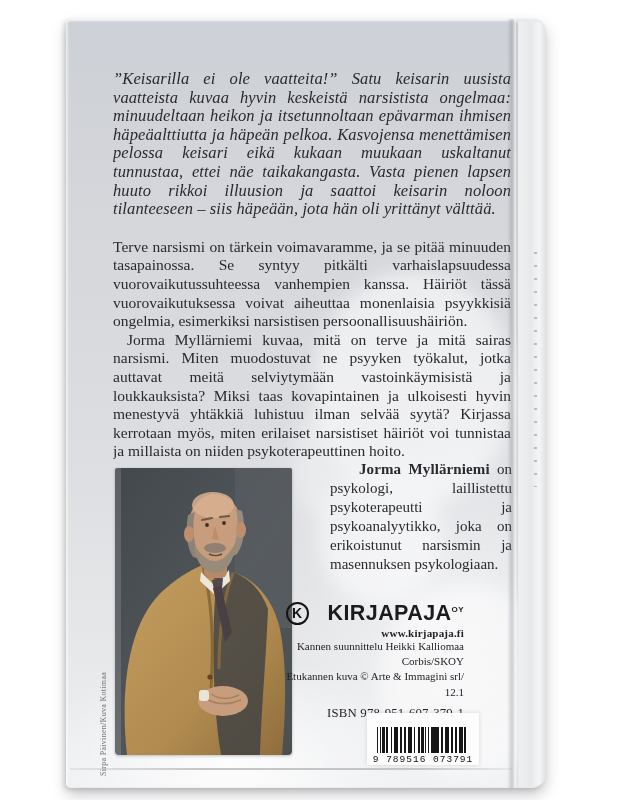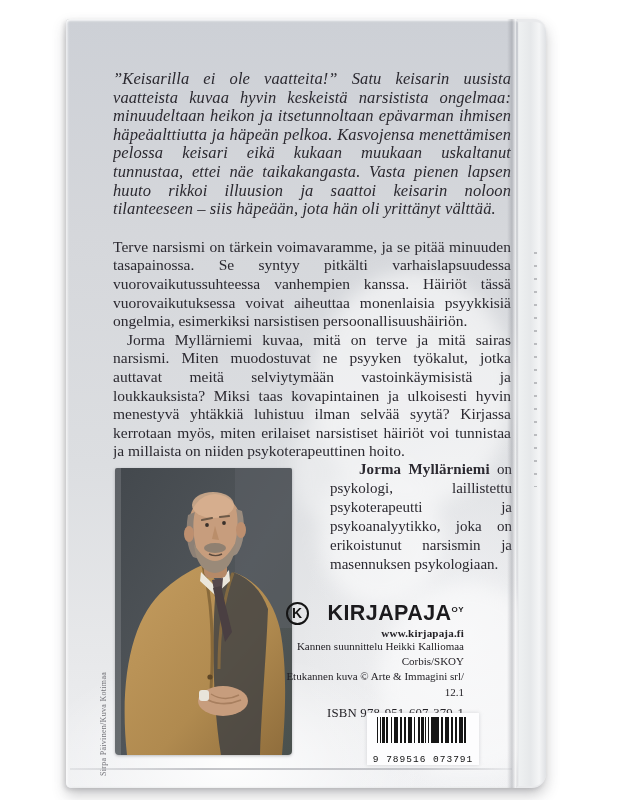--- a/index.html
+++ b/index.html
@@ -96,21 +96,21 @@
   .logo-suffix{
     font-family:"Liberation Sans", sans-serif;font-weight:700;font-size:8px;vertical-align:super;letter-spacing:.5px;
   }
   .website{font-size:11px;font-weight:700;margin-top:1px;letter-spacing:.2px;}
   .credit-line{font-size:11px;line-height:15.2px;}
   .isbn{font-size:12.8px;margin-top:6px;letter-spacing:.2px;}
 
   .barcode-box{
     position:absolute;right:39px;top:694px;width:112px;height:52px;background:#fdfdfe;
     box-shadow:0 0 4px rgba(160,162,168,.4);
-    display:flex;flex-direction:column;align-items:center;justify-content:space-between;padding-top:4px;box-sizing:border-box;
+    display:flex;flex-direction:column;align-items:center;justify-content:flex-end;padding-top:4px;box-sizing:border-box;
   }
   .bars{
     width:92px;height:26px;background-color:#fff;
     background-image:
       repeating-linear-gradient(90deg,#161616 0 1.4px,transparent 1.4px 4.6px),
       repeating-linear-gradient(90deg,#161616 0 .9px,transparent .9px 3.4px),
       repeating-linear-gradient(90deg,transparent 0 6.2px,#161616 6.2px 8.4px,transparent 8.4px 12.8px);
   }
   .barcode-number{
     font-family:"Liberation Mono", monospace;font-size:9.5px;letter-spacing:1px;color:#101010;margin-top:1px;white-space:nowrap;

